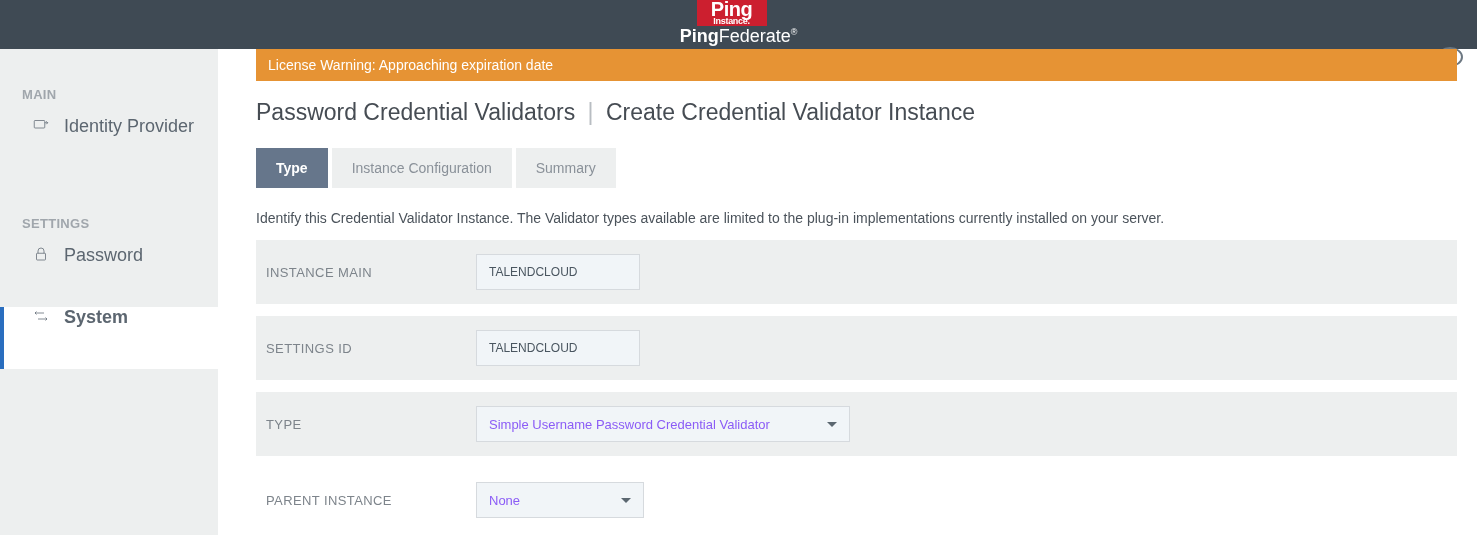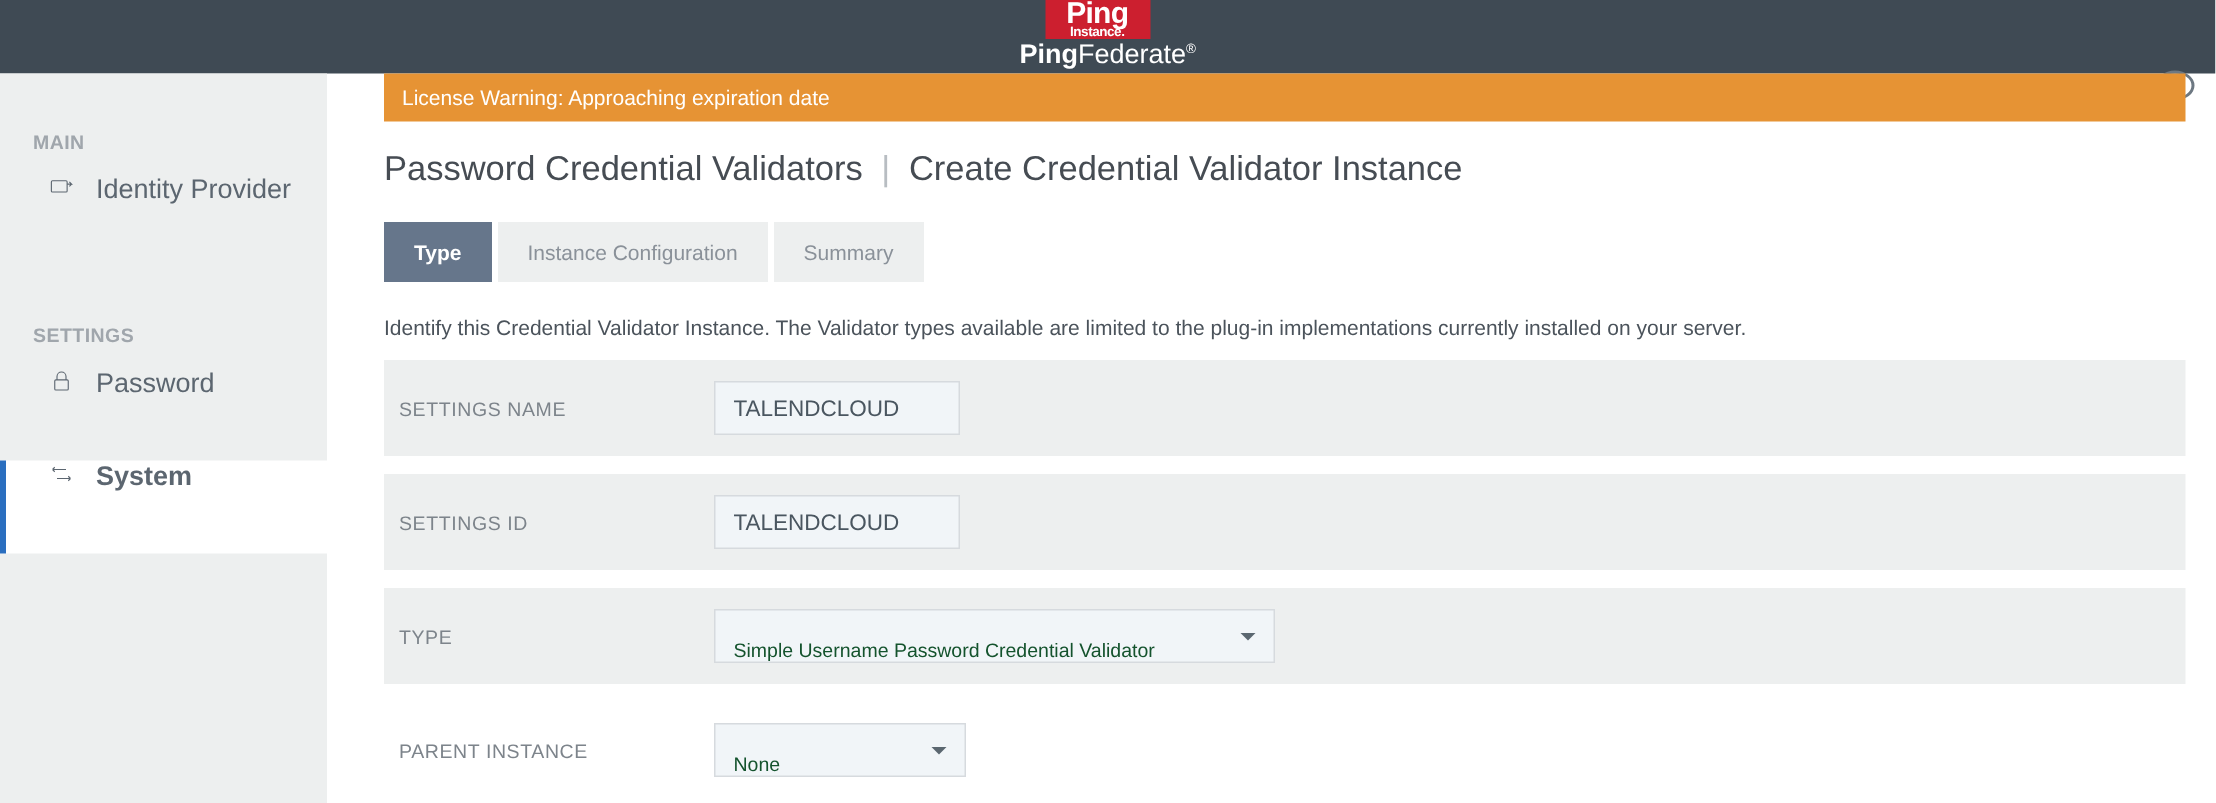--- a/index.html
+++ b/index.html
@@ -151,32 +151,32 @@
     font-size: 13px;
     color: #7d848b;
     letter-spacing: 0.4px;
   }
   .text-input {
     width: 164px;
     height: 36px;
     border: 1px solid #d6dade;
     background: #f1f5f8;
     padding: 0 12px;
-    font-size: 15px;
+    font-size: 12px;
     color: #4a5660;
   }
   .select {
     height: 36px;
     border: 1px solid #d6dade;
     background: #f1f5f8;
     padding: 0 36px 0 12px;
     font-size: 13px;
-    color: #14532d;
-    display: flex;
-    align-items: flex-end;
+    color: #8b5cf6;
+    display: flex;
+    align-items: center;
     position: relative;
     cursor: pointer;
   }
   .select.wide { width: 374px; }
   .select.narrow { width: 168px; }
   .select .chev {
     position: absolute;
     right: 12px;
     top: 50%;
     transform: translateY(-40%);
@@ -244,21 +244,21 @@
 
     <div class="tabs">
       <div class="tab active">Type</div>
       <div class="tab">Instance Configuration</div>
       <div class="tab">Summary</div>
     </div>
 
     <div class="description">Identify this Credential Validator Instance. The Validator types available are limited to the plug-in implementations currently installed on your server.</div>
 
     <div class="form-row">
-      <div class="form-label">SETTINGS NAME</div>
+      <div class="form-label">INSTANCE MAIN</div>
       <input class="text-input" type="text" value="TALENDCLOUD" style="">
     </div>
 
     <div class="form-row">
       <div class="form-label">SETTINGS ID</div>
       <input class="text-input" type="text" value="TALENDCLOUD" style="">
     </div>
 
     <div class="form-row">
       <div class="form-label">TYPE</div>

